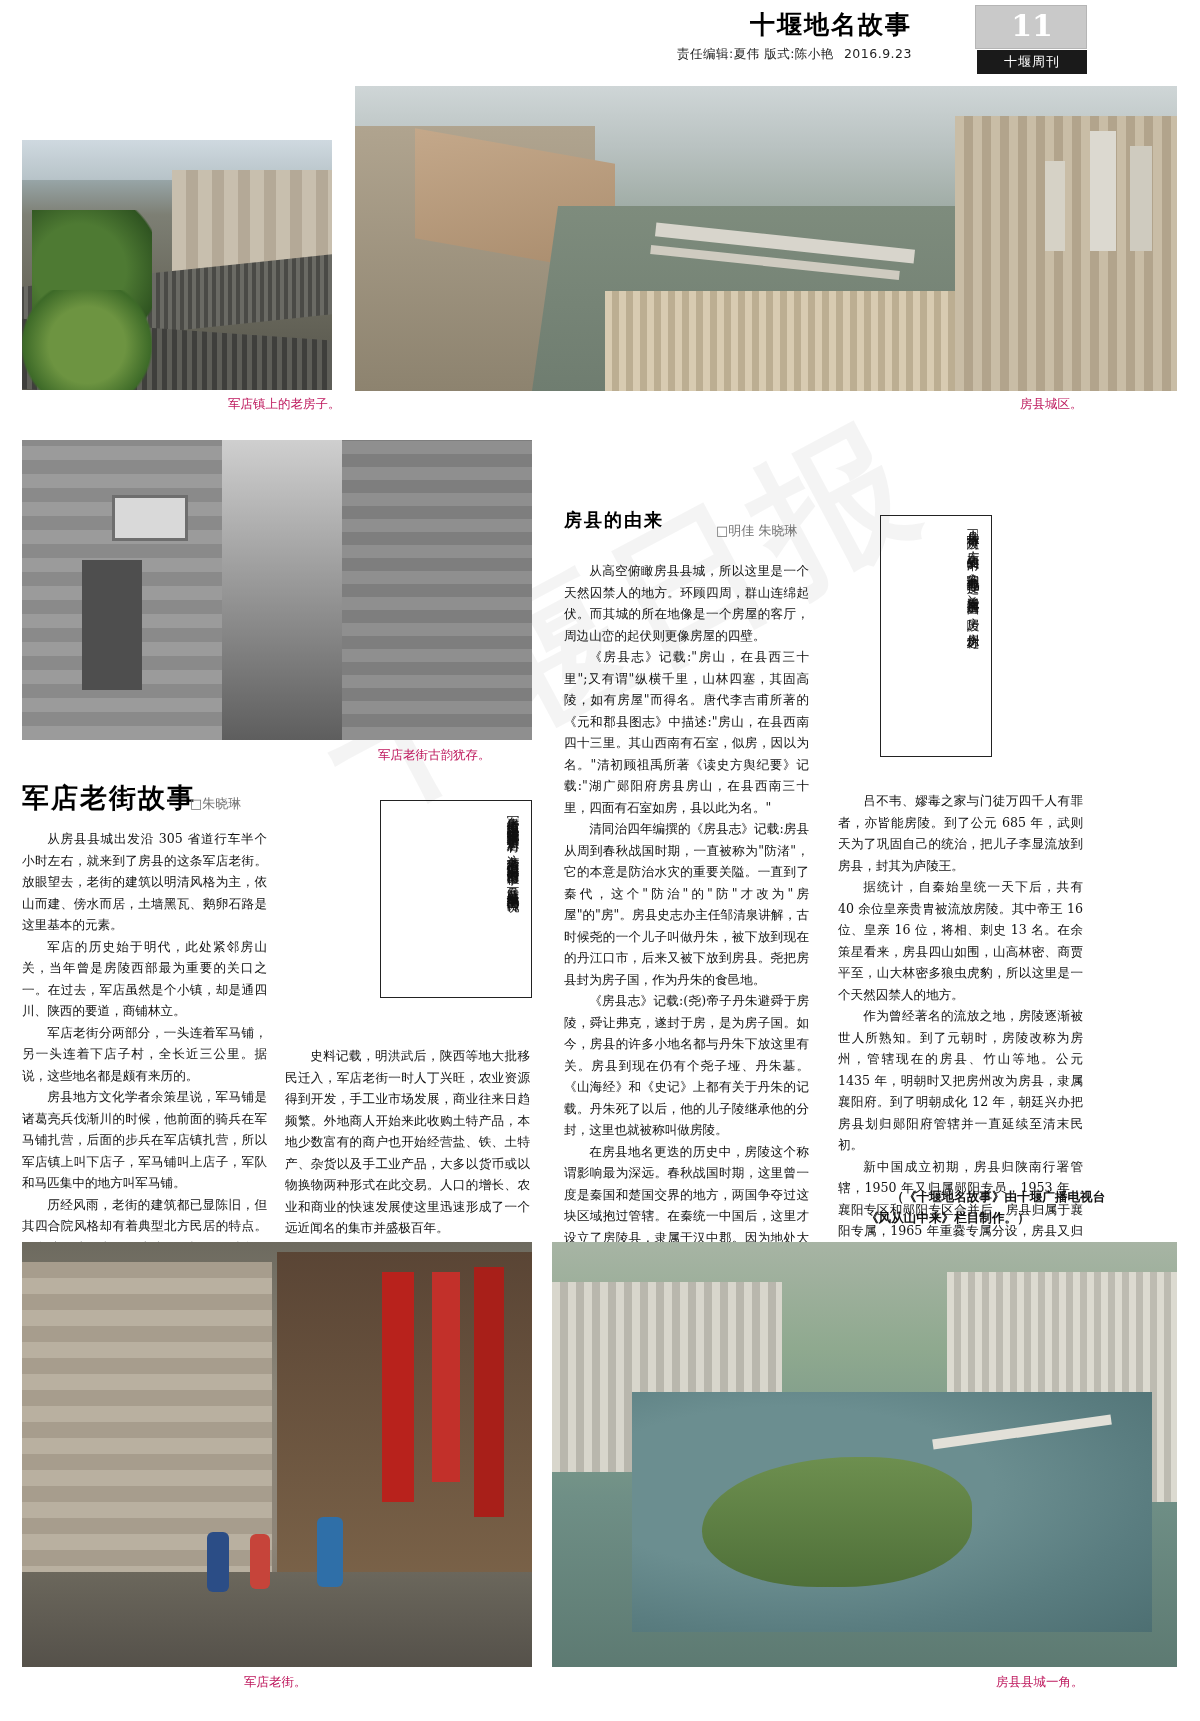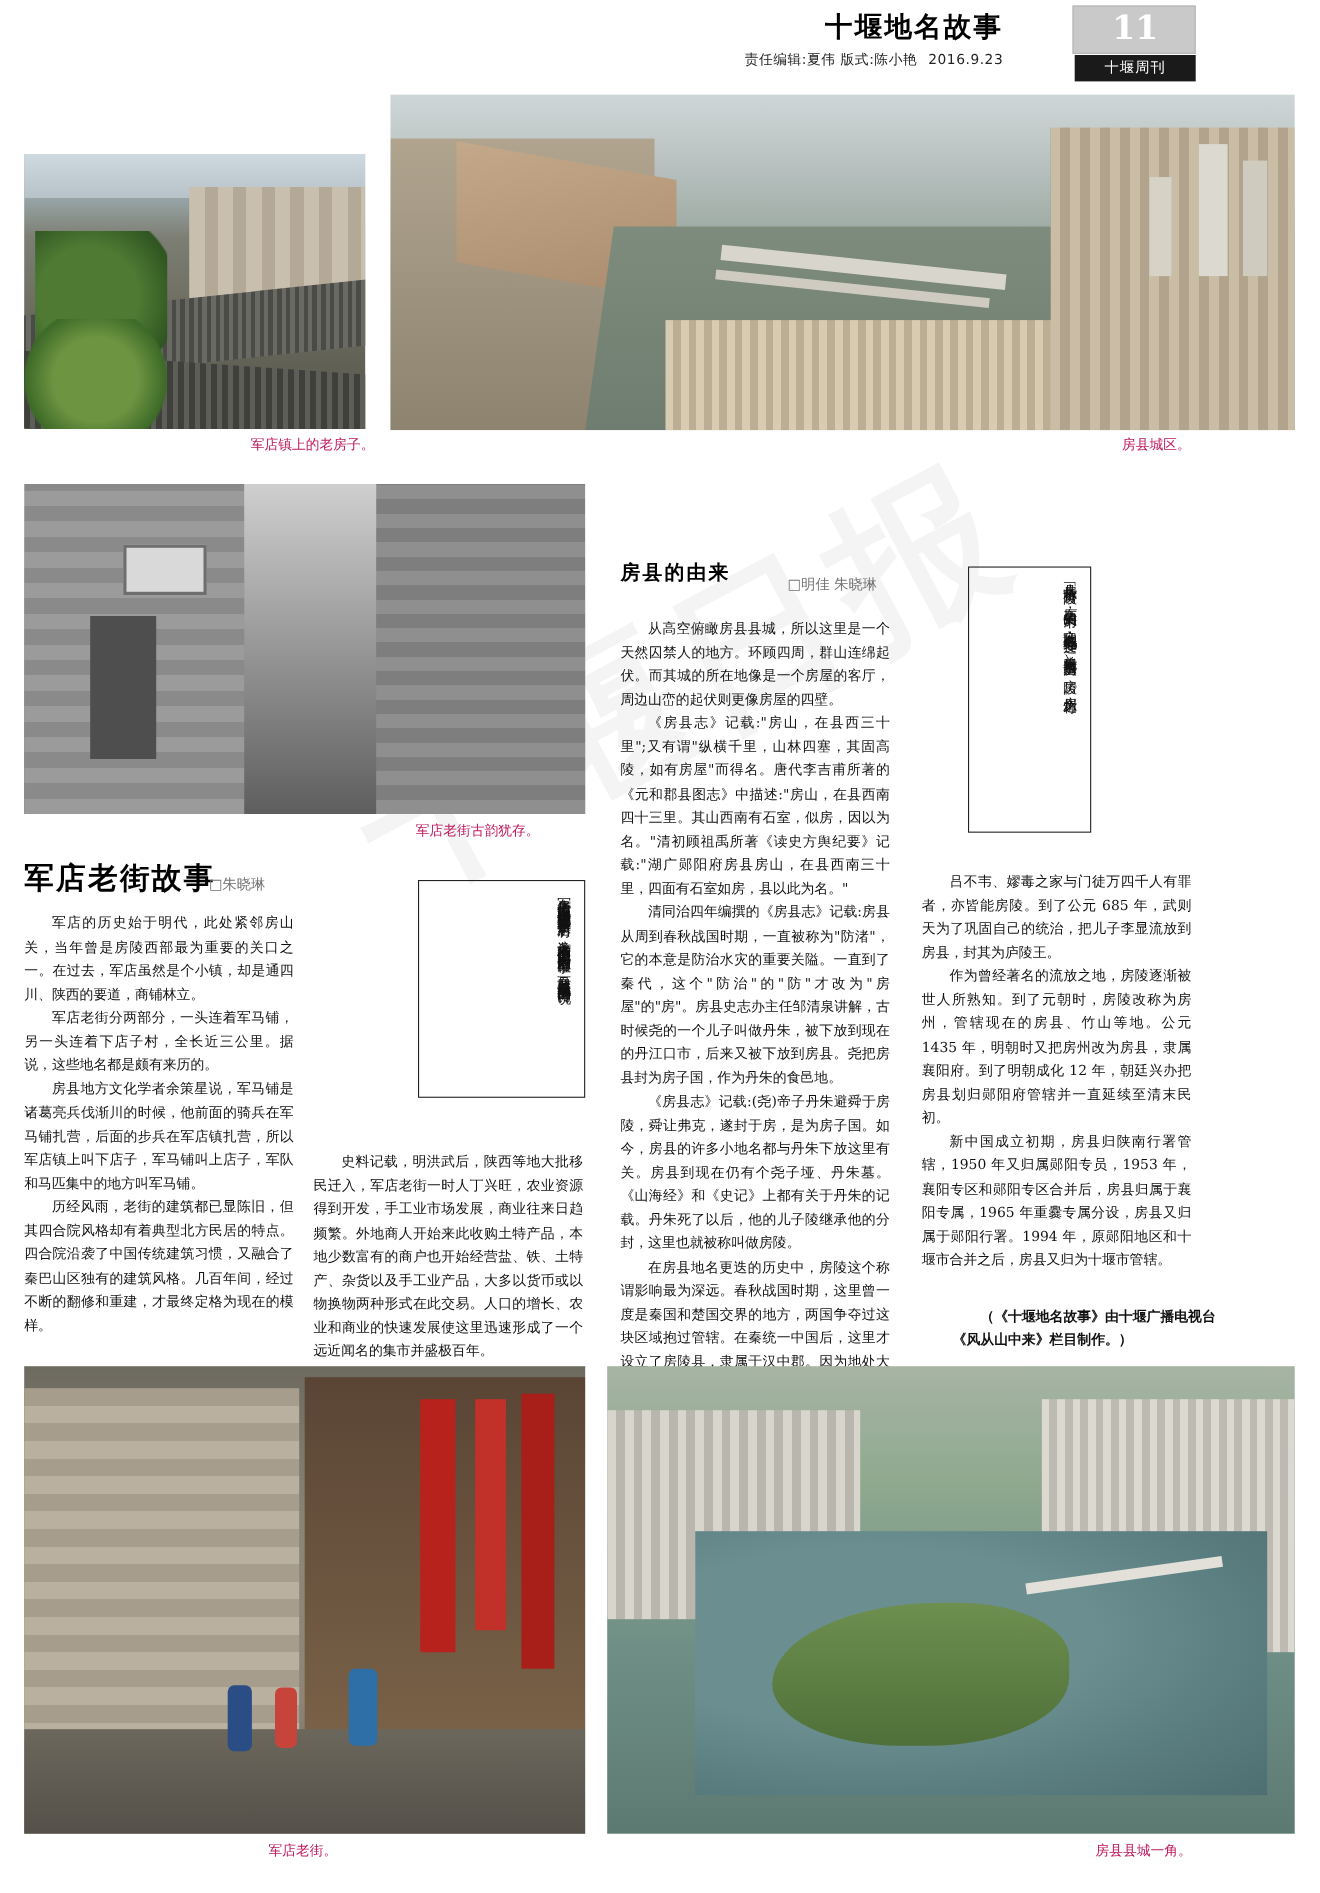--- a/index.html
+++ b/index.html
@@ -374,20 +374,21 @@
   </div>
   <div class="cap" style="left:378px; top:747px;">军店老街古韵犹存。</div>
 
   <div class="hl-main" style="left:22px; top:780px; font-size:27px; letter-spacing:2px;">军店老街故事</div>
   <div class="byline" style="left:190px; top:795px;">□朱晓琳</div>
 
   <div class="vbox vrule-l vrule-r" style="left:380px; top:800px; width:150px; height:196px;"></div>
   <div class="vtext" style="left:386px; top:806px; height:184px; width:138px;">军店老街位于第三批中国传统村落的房县军店镇下店子村，这条古老的街道不但记录着旧时的沧桑往事，而且蕴藏着当地丰富的民间传说。</div>
 
   <div class="col" style="left:22px; top:828px; width:245px;">
+    <p>从房县县城出发沿 305 省道行车半个小时左右，就来到了房县的这条军店老街。放眼望去，老街的建筑以明清风格为主，依山而建、傍水而居，土墙黑瓦、鹅卵石路是这里基本的元素。</p>
     <p>军店的历史始于明代，此处紧邻房山关，当年曾是房陵西部最为重要的关口之一。在过去，军店虽然是个小镇，却是通四川、陕西的要道，商铺林立。</p>
     <p>军店老街分两部分，一头连着军马铺，另一头连着下店子村，全长近三公里。据说，这些地名都是颇有来历的。</p>
     <p>房县地方文化学者余策星说，军马铺是诸葛亮兵伐渐川的时候，他前面的骑兵在军马铺扎营，后面的步兵在军店镇扎营，所以军店镇上叫下店子，军马铺叫上店子，军队和马匹集中的地方叫军马铺。</p>
     <p>历经风雨，老街的建筑都已显陈旧，但其四合院风格却有着典型北方民居的特点。四合院沿袭了中国传统建筑习惯，又融合了秦巴山区独有的建筑风格。几百年间，经过不断的翻修和重建，才最终定格为现在的模样。</p>
   </div>
 
   <div class="col" style="left:285px; top:1045px; width:245px;">
     <p>史料记载，明洪武后，陕西等地大批移民迁入，军店老街一时人丁兴旺，农业资源得到开发，手工业市场发展，商业往来日趋频繁。外地商人开始来此收购土特产品，本地少数富有的商户也开始经营盐、铁、土特产、杂货以及手工业产品，大多以货币或以物换物两种形式在此交易。人口的增长、农业和商业的快速发展使这里迅速形成了一个远近闻名的集市并盛极百年。</p>
   </div>
 
@@ -401,20 +402,21 @@
     <p>从高空俯瞰房县县城，所以这里是一个天然囚禁人的地方。环顾四周，群山连绵起伏。而其城的所在地像是一个房屋的客厅，周边山峦的起伏则更像房屋的四壁。</p>
     <p>《房县志》记载:"房山，在县西三十里";又有谓"纵横千里，山林四塞，其固高陵，如有房屋"而得名。唐代李吉甫所著的《元和郡县图志》中描述:"房山，在县西南四十三里。其山西南有石室，似房，因以为名。"清初顾祖禹所著《读史方舆纪要》记载:"湖广郧阳府房县房山，在县西南三十里，四面有石室如房，县以此为名。"</p>
     <p>清同治四年编撰的《房县志》记载:房县从周到春秋战国时期，一直被称为"防渚"，它的本意是防治水灾的重要关隘。一直到了秦代，这个"防治"的"防"才改为"房屋"的"房"。房县史志办主任邹清泉讲解，古时候尧的一个儿子叫做丹朱，被下放到现在的丹江口市，后来又被下放到房县。尧把房县封为房子国，作为丹朱的食邑地。</p>
     <p>《房县志》记载:(尧)帝子丹朱避舜于房陵，舜让弗克，遂封于房，是为房子国。如今，房县的许多小地名都与丹朱下放这里有关。房县到现在仍有个尧子垭、丹朱墓。《山海经》和《史记》上都有关于丹朱的记载。丹朱死了以后，他的儿子陵继承他的分封，这里也就被称叫做房陵。</p>
     <p>在房县地名更迭的历史中，房陵这个称谓影响最为深远。春秋战国时期，这里曾一度是秦国和楚国交界的地方，两国争夺过这块区域抱过管辖。在秦统一中国后，这里才设立了房陵县，隶属于汉中郡。因为地处大山深处，人迹稀少且交通不便，所以当时秦始皇还把不少战败的六国王公大臣流放到了此处。</p>
     <p>《史记·秦始皇本纪》中记载:"始皇使王翦灭赵，能赵王迁于房陵。"《史记》又载:</p>
   </div>
 
   <div class="col" style="left:838px; top:790px; width:245px;">
     <p>吕不韦、嫪毒之家与门徒万四千人有罪者，亦皆能房陵。到了公元 685 年，武则天为了巩固自己的统治，把儿子李显流放到房县，封其为庐陵王。</p>
+    <p>据统计，自秦始皇统一天下后，共有 40 余位皇亲贵胄被流放房陵。其中帝王 16 位、皇亲 16 位，将相、刺史 13 名。在余策星看来，房县四山如围，山高林密、商贾平至，山大林密多狼虫虎豹，所以这里是一个天然囚禁人的地方。</p>
     <p>作为曾经著名的流放之地，房陵逐渐被世人所熟知。到了元朝时，房陵改称为房州，管辖现在的房县、竹山等地。公元 1435 年，明朝时又把房州改为房县，隶属襄阳府。到了明朝成化 12 年，朝廷兴办把房县划归郧阳府管辖并一直延续至清末民初。</p>
     <p>新中国成立初期，房县归陕南行署管辖，1950 年又归属郧阳专员，1953 年，襄阳专区和郧阳专区合并后，房县归属于襄阳专属，1965 年重爨专属分设，房县又归属于郧阳行署。1994 年，原郧阳地区和十堰市合并之后，房县又归为十堰市管辖。</p>
   </div>
 
   <div class="note-bold" style="left:846px; top:1186px; width:240px; text-indent:2em;">（《十堰地名故事》由十堰广播电视台《风从山中来》栏目制作。）</div>
 
   <div class="photo" id="photo-street-color">
     <div class="wallc"></div>
       <div class="shop"></div>
     <div class="banner1"></div>

